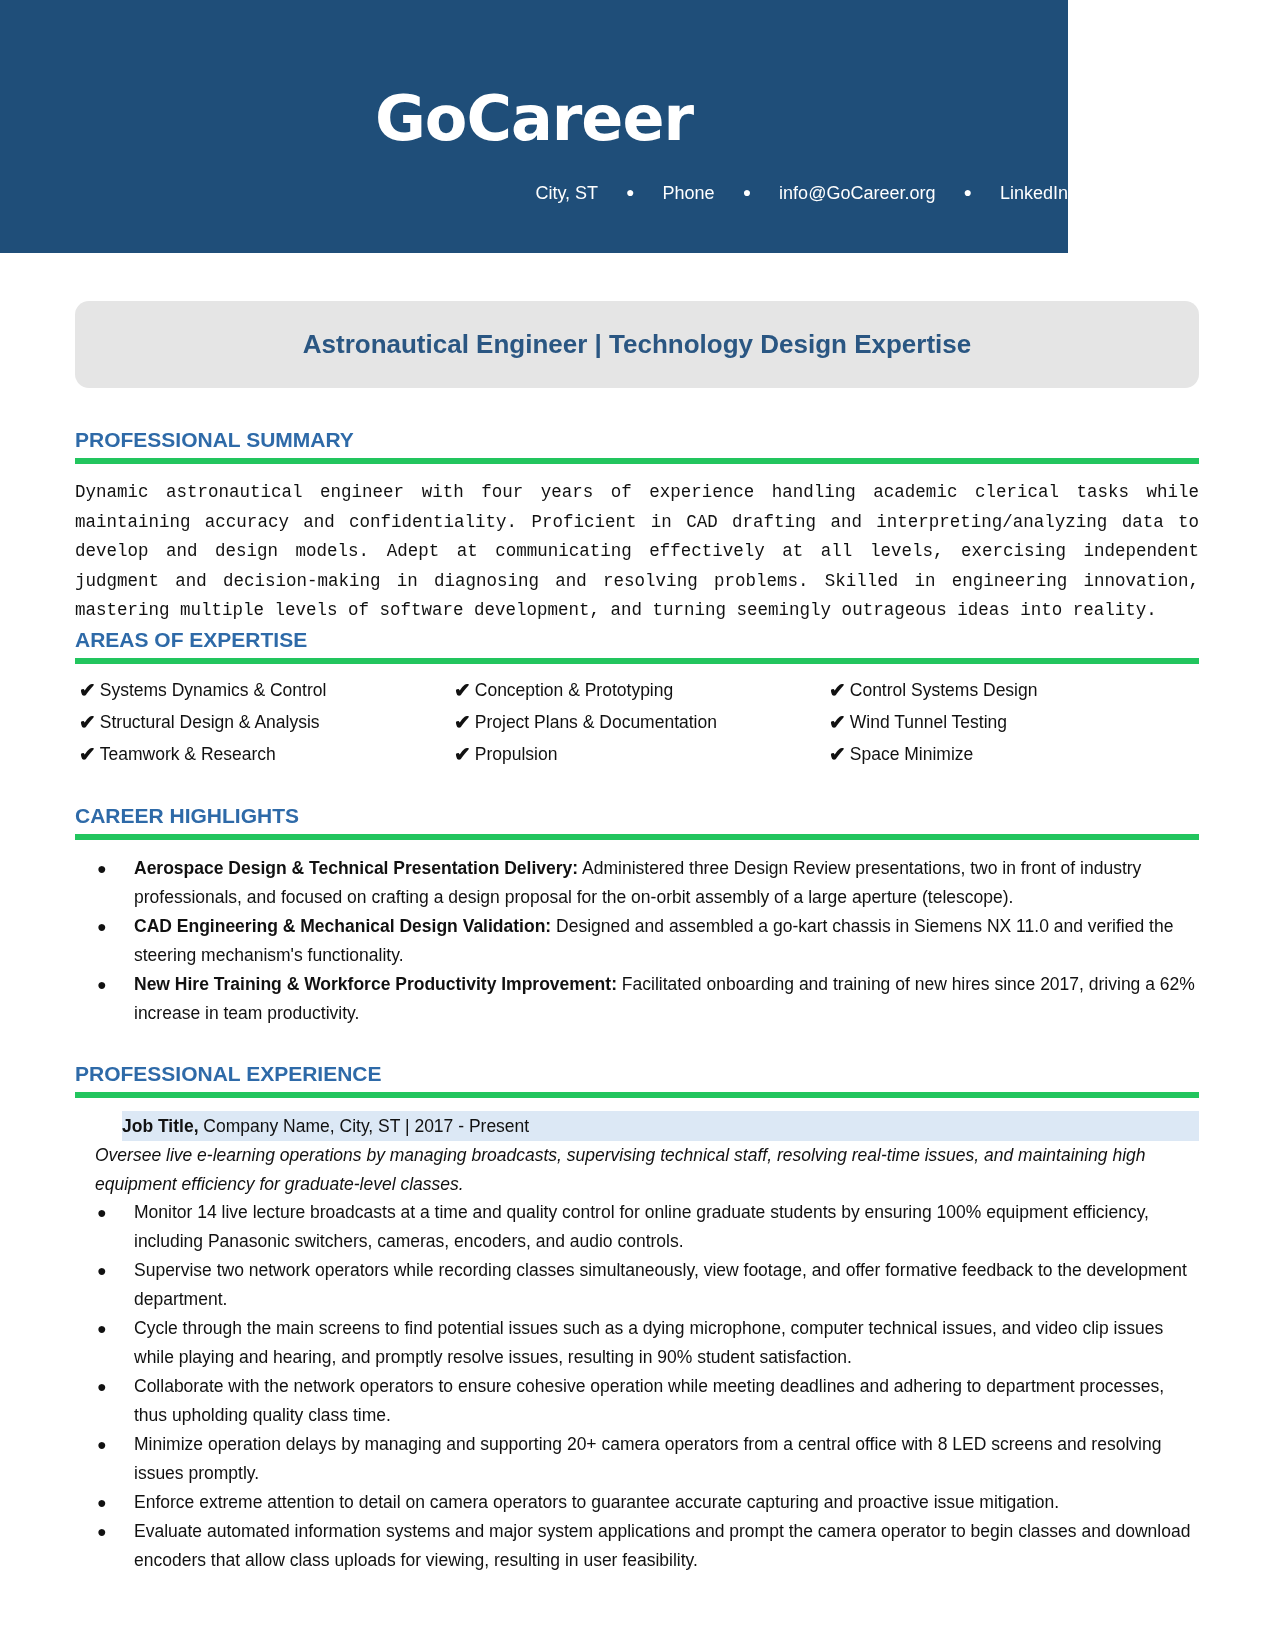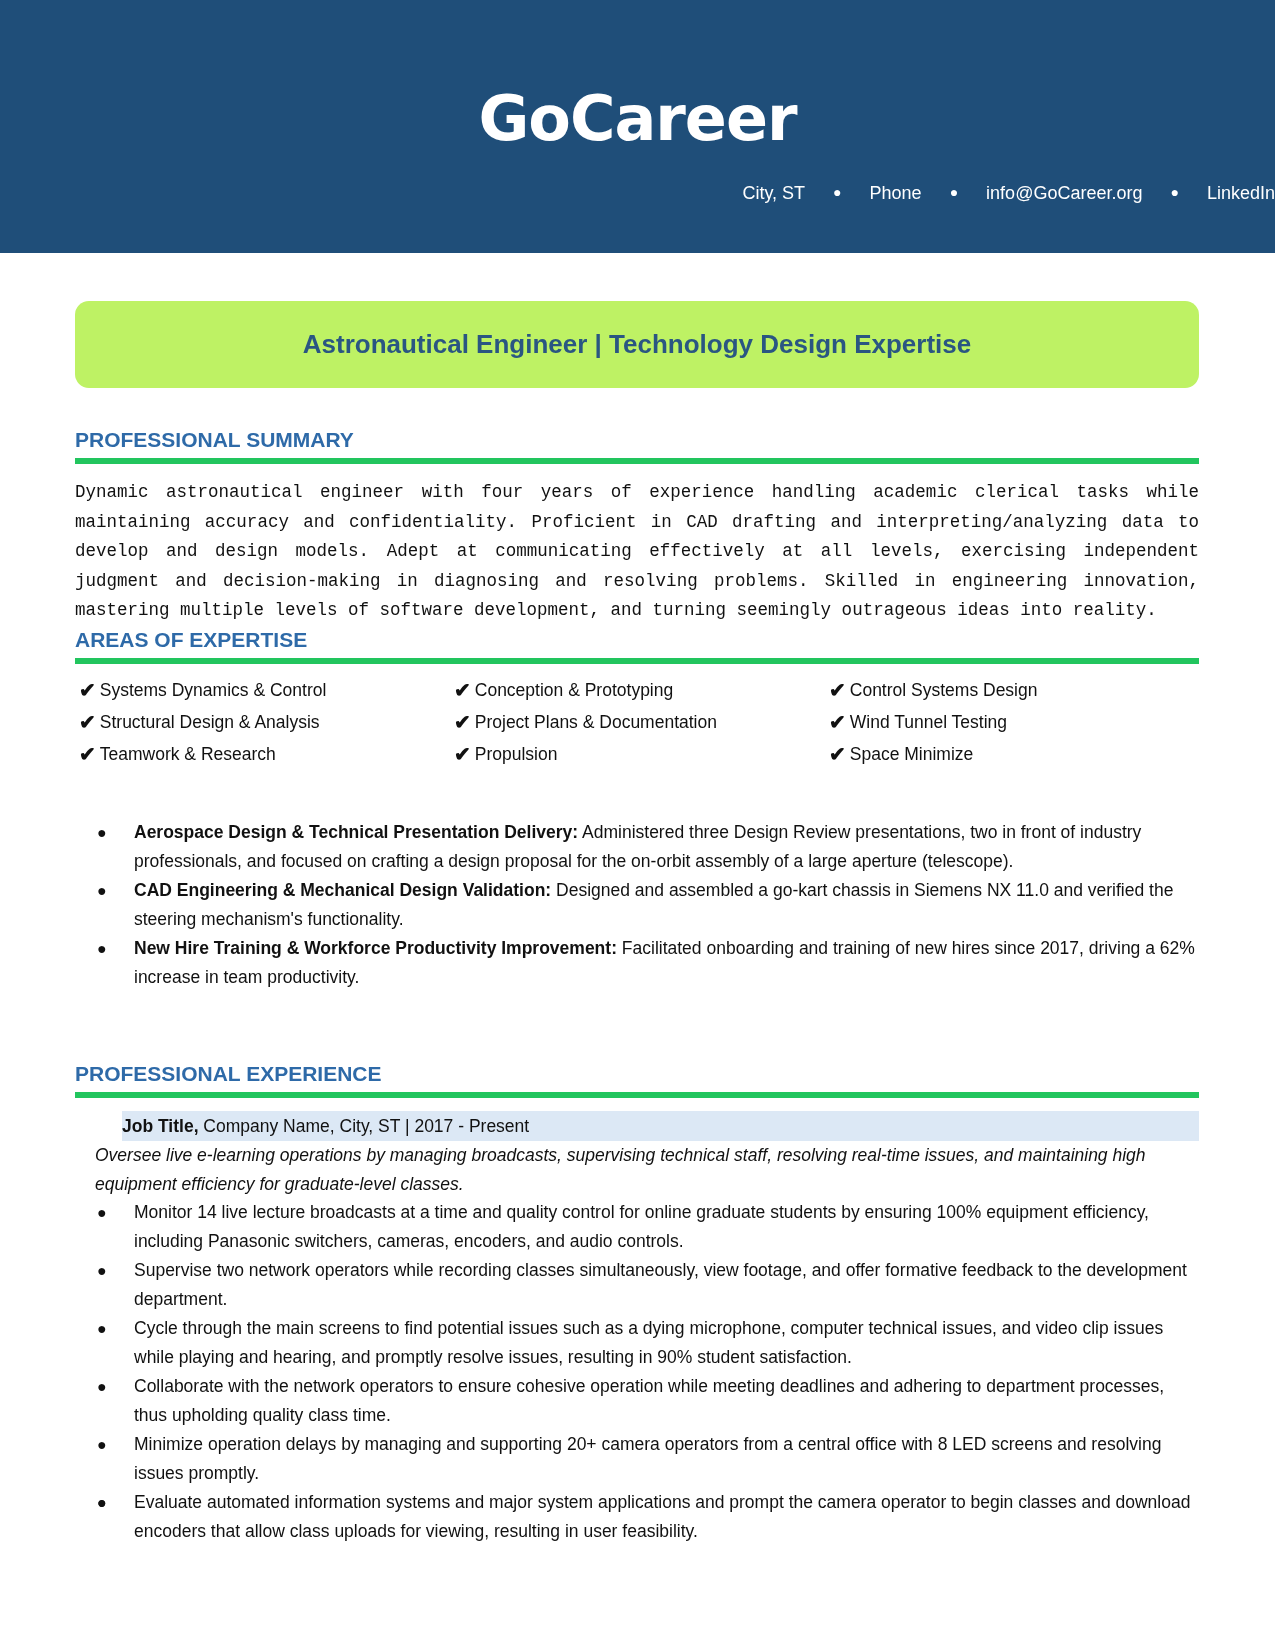--- a/index.html
+++ b/index.html
@@ -1,24 +1,24 @@
 <!DOCTYPE html>
 <html><head>
   <meta charset="utf-8">
   <style>
     html, body { margin:0; padding:0; background:#ffffff; }
     body { width:1275px; height:1650px; position:relative; overflow:hidden;
            font-family:"Liberation Sans", sans-serif; color:#111; }
-    .header { position:absolute; left:0; top:0; width:1275px; height:253px; background:#1f4e79; }
+    .header { position:absolute; left:0; top:0; width:1068px; height:253px; background:#1f4e79; }
     .brand { position:absolute; left:0; right:0; top:82px; text-align:center; color:#fff;
              font-family:"DejaVu Sans", sans-serif; font-weight:bold; font-size:62px; letter-spacing:-1px; }
     .contact { position:absolute; left:0; right:0; top:183px; text-align:right; color:#fff; font-size:18px;margin-left:8px; }
     .contact span.item { display:inline-block; }
     .contact span.dot { display:inline-block; margin:0 28px; font-size:14px; vertical-align:2px; }
-    .titleband { position:absolute; left:75px; top:301px; width:1124px; height:87px; background:#bef264;
+    .titleband { position:absolute; left:75px; top:301px; width:1124px; height:87px; background:#e5e5e5;
                  border-radius:14px; display:flex; align-items:center; justify-content:center; }
     .titleband span { color:#2a5682; font-weight:bold; font-size:26px; }
     .section { position:absolute; left:75px; width:1124px; }
     .sec-head { color:#2e6aa8; font-size:21px; font-weight:bold; padding-bottom:6px;
                 border-bottom:6px solid #22c55e; }
     .summary { margin-top:14px; font-size:17.5px; line-height:29.5px; text-align:justify;font-family:Liberation Mono, monospace; }
     .grid { margin-top:14px; display:grid; grid-template-columns:375px 375px 374px; row-gap:8px; font-size:17.5px; }
     .grid .cell { display:flex; align-items:center; }
     .check { font-weight:bold; margin:0 4px 0 4px; font-size:20px; }
     ul.bul { list-style:none; margin:14px 0 0 0; padding:0; font-size:17.5px; line-height:29px; }
@@ -84,35 +84,36 @@
         <span>Propulsion</span>
       </div>
       <div class="cell">
         <span class="check">✔</span>
         <span>Space Minimize</span>
       </div>
     </div>
 </div>
 
 <div class="section" style="top:804px;">
+  <div class="sec-head">CAREER HIGHLIGHTS</div>
   <ul class="bul" id="hl-list">
       <li><span class="b">●</span><b>Aerospace Design &amp; Technical Presentation Delivery:</b><span> Administered three Design Review presentations, two in front of industry professionals, and focused on crafting a design proposal for the on-orbit assembly of a large aperture (telescope).</span></li>
       <li><span class="b">●</span><b>CAD Engineering &amp; Mechanical Design Validation:</b><span> Designed and assembled a go-kart chassis in Siemens NX 11.0 and verified the steering mechanism's functionality.</span></li>
       <li><span class="b">●</span><b>New Hire Training &amp; Workforce Productivity Improvement:</b><span> Facilitated onboarding and training of new hires since 2017, driving a 62% increase in team productivity.</span></li>
     </ul>
 </div>
 
 <div class="section" style="top:1062px;">
   <div class="sec-head">PROFESSIONAL EXPERIENCE</div>
   <div class="jobrow">
     <b>Job Title,</b><span> Company Name, City, ST | 2017 - Present</span>
   </div>
   <div class="jobdesc">Oversee live e-learning operations by managing broadcasts, supervising technical staff, resolving real-time issues, and maintaining high equipment efficiency for graduate-level classes.</div>
   <ul class="bul exp" id="exp-list">
       <li><span class="b">●</span><span>Monitor 14 live lecture broadcasts at a time and quality control for online graduate students by ensuring 100% equipment efficiency, including Panasonic switchers, cameras, encoders, and audio controls.</span></li>
       <li><span class="b">●</span><span>Supervise two network operators while recording classes simultaneously, view footage, and offer formative feedback to the development department.</span></li>
       <li><span class="b">●</span><span>Cycle through the main screens to find potential issues such as a dying microphone, computer technical issues, and video clip issues while playing and hearing, and promptly resolve issues, resulting in 90% student satisfaction.</span></li>
       <li><span class="b">●</span><span>Collaborate with the network operators to ensure cohesive operation while meeting deadlines and adhering to department processes, thus upholding quality class time.</span></li>
       <li><span class="b">●</span><span>Minimize operation delays by managing and supporting 20+ camera operators from a central office with 8 LED screens and resolving issues promptly.</span></li>
-      <li><span class="b">●</span></li>
+      <li><span class="b">●</span><span>Enforce extreme attention to detail on camera operators to guarantee accurate capturing and proactive issue mitigation.</span></li>
       <li><span class="b">●</span><span>Evaluate automated information systems and major system applications and prompt the camera operator to begin classes and download encoders that allow class uploads for viewing, resulting in user feasibility.</span></li>
     </ul>
 </div>
 
 </body></html>

